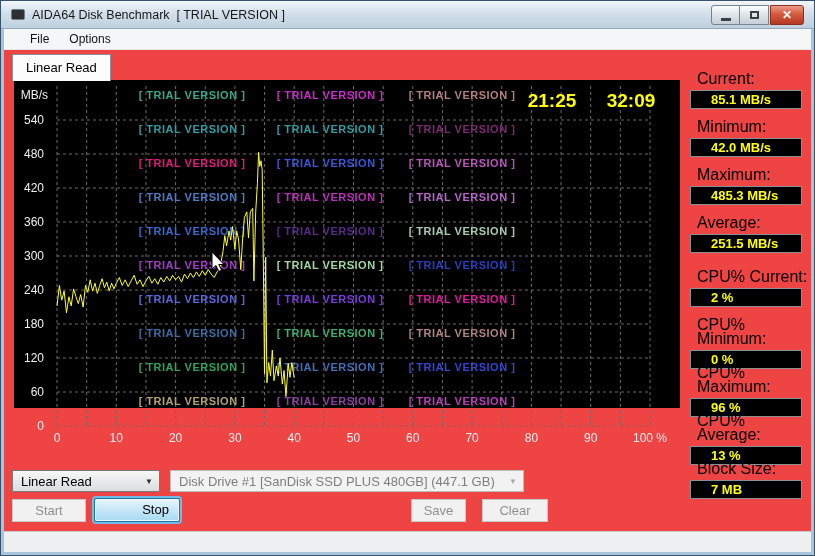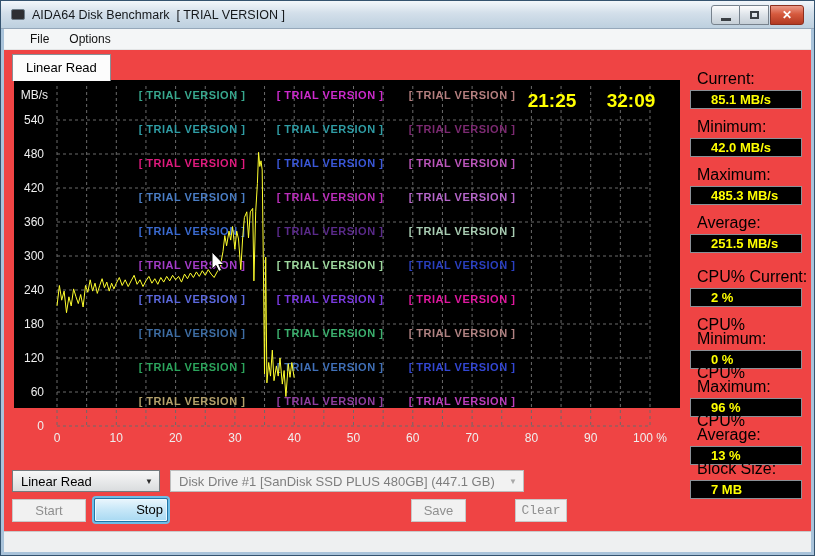--- a/index.html
+++ b/index.html
@@ -252,20 +252,20 @@
     <span class="arrow">▼</span>
   </div>
 
   <div class="combo off">
     <span class="combo-text">Disk Drive #1  [SanDisk SSD PLUS 480GB]  (447.1 GB)</span>
     <span class="arrow">▼</span>
   </div>
 
   <div id="button-row">
       <div class="btn off" style="left: 12px; width: 74px;">Start</div>
-      <div class="btn focused" style="left: 94px; width: 74px; padding-left: 37px;">Stop</div>
+      <div class="btn focused" style="left: 94px; width: 86px; padding-left: 37px;">Stop</div>
       <div class="btn off" style="left: 411px; width: 55px;">Save</div>
-      <div class="btn off" style="left: 515px; width: 52px; font-family: Liberation Mono, monospace;">Clear</div>
+      <div class="btn off" style="left: 482px; width: 66px;">Clear</div>
     </div>
 
   <div class="bottom-strip"></div>
 
 </div>
 
 </body></html>

